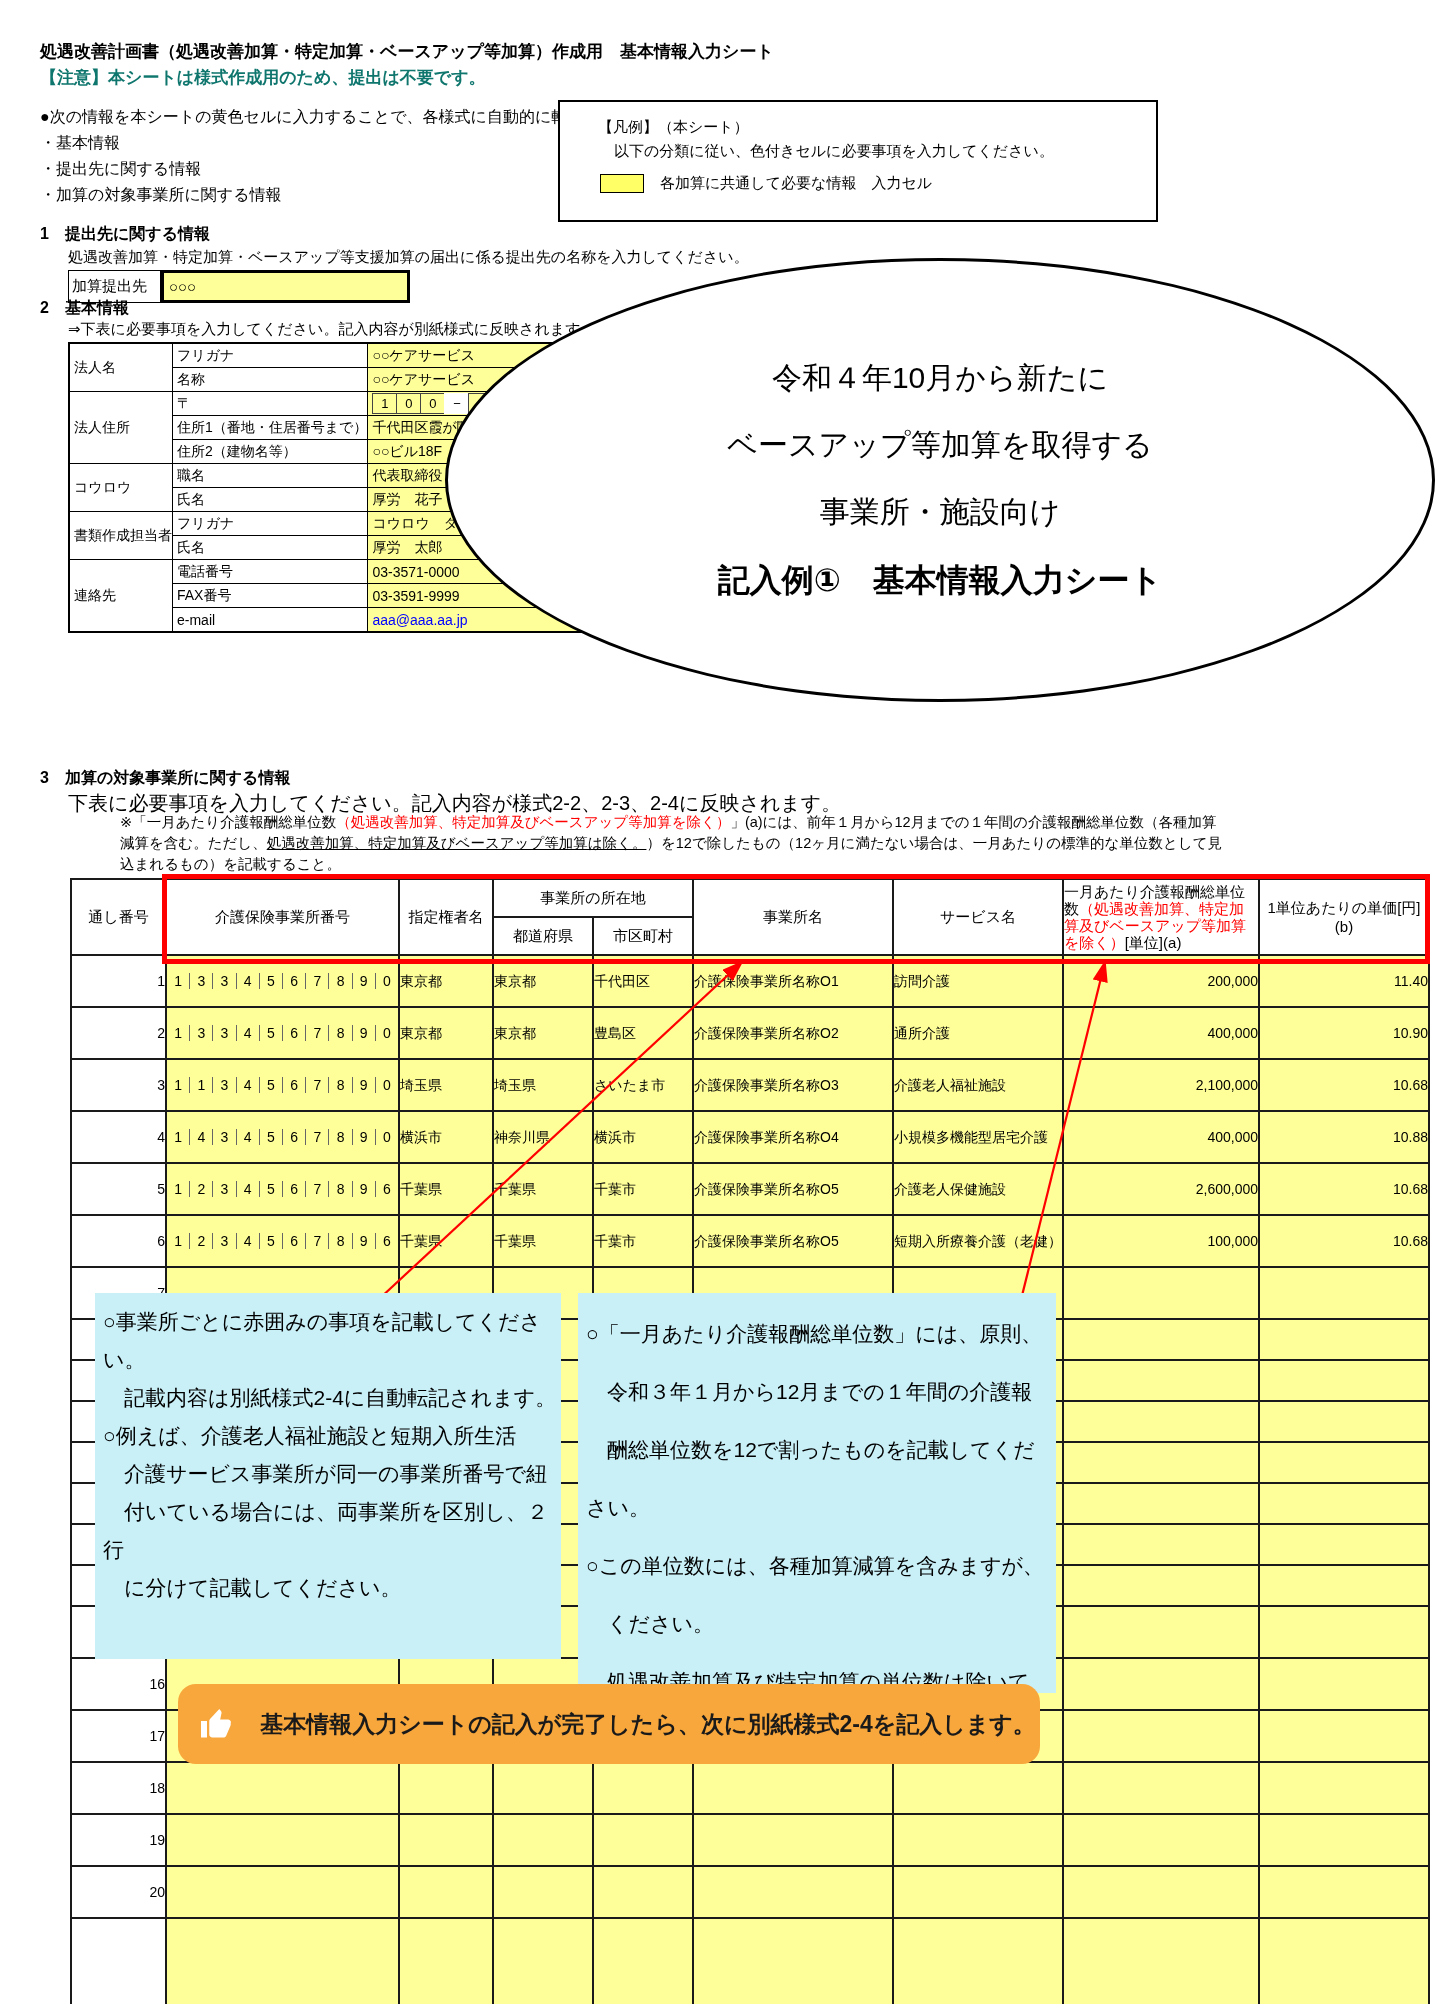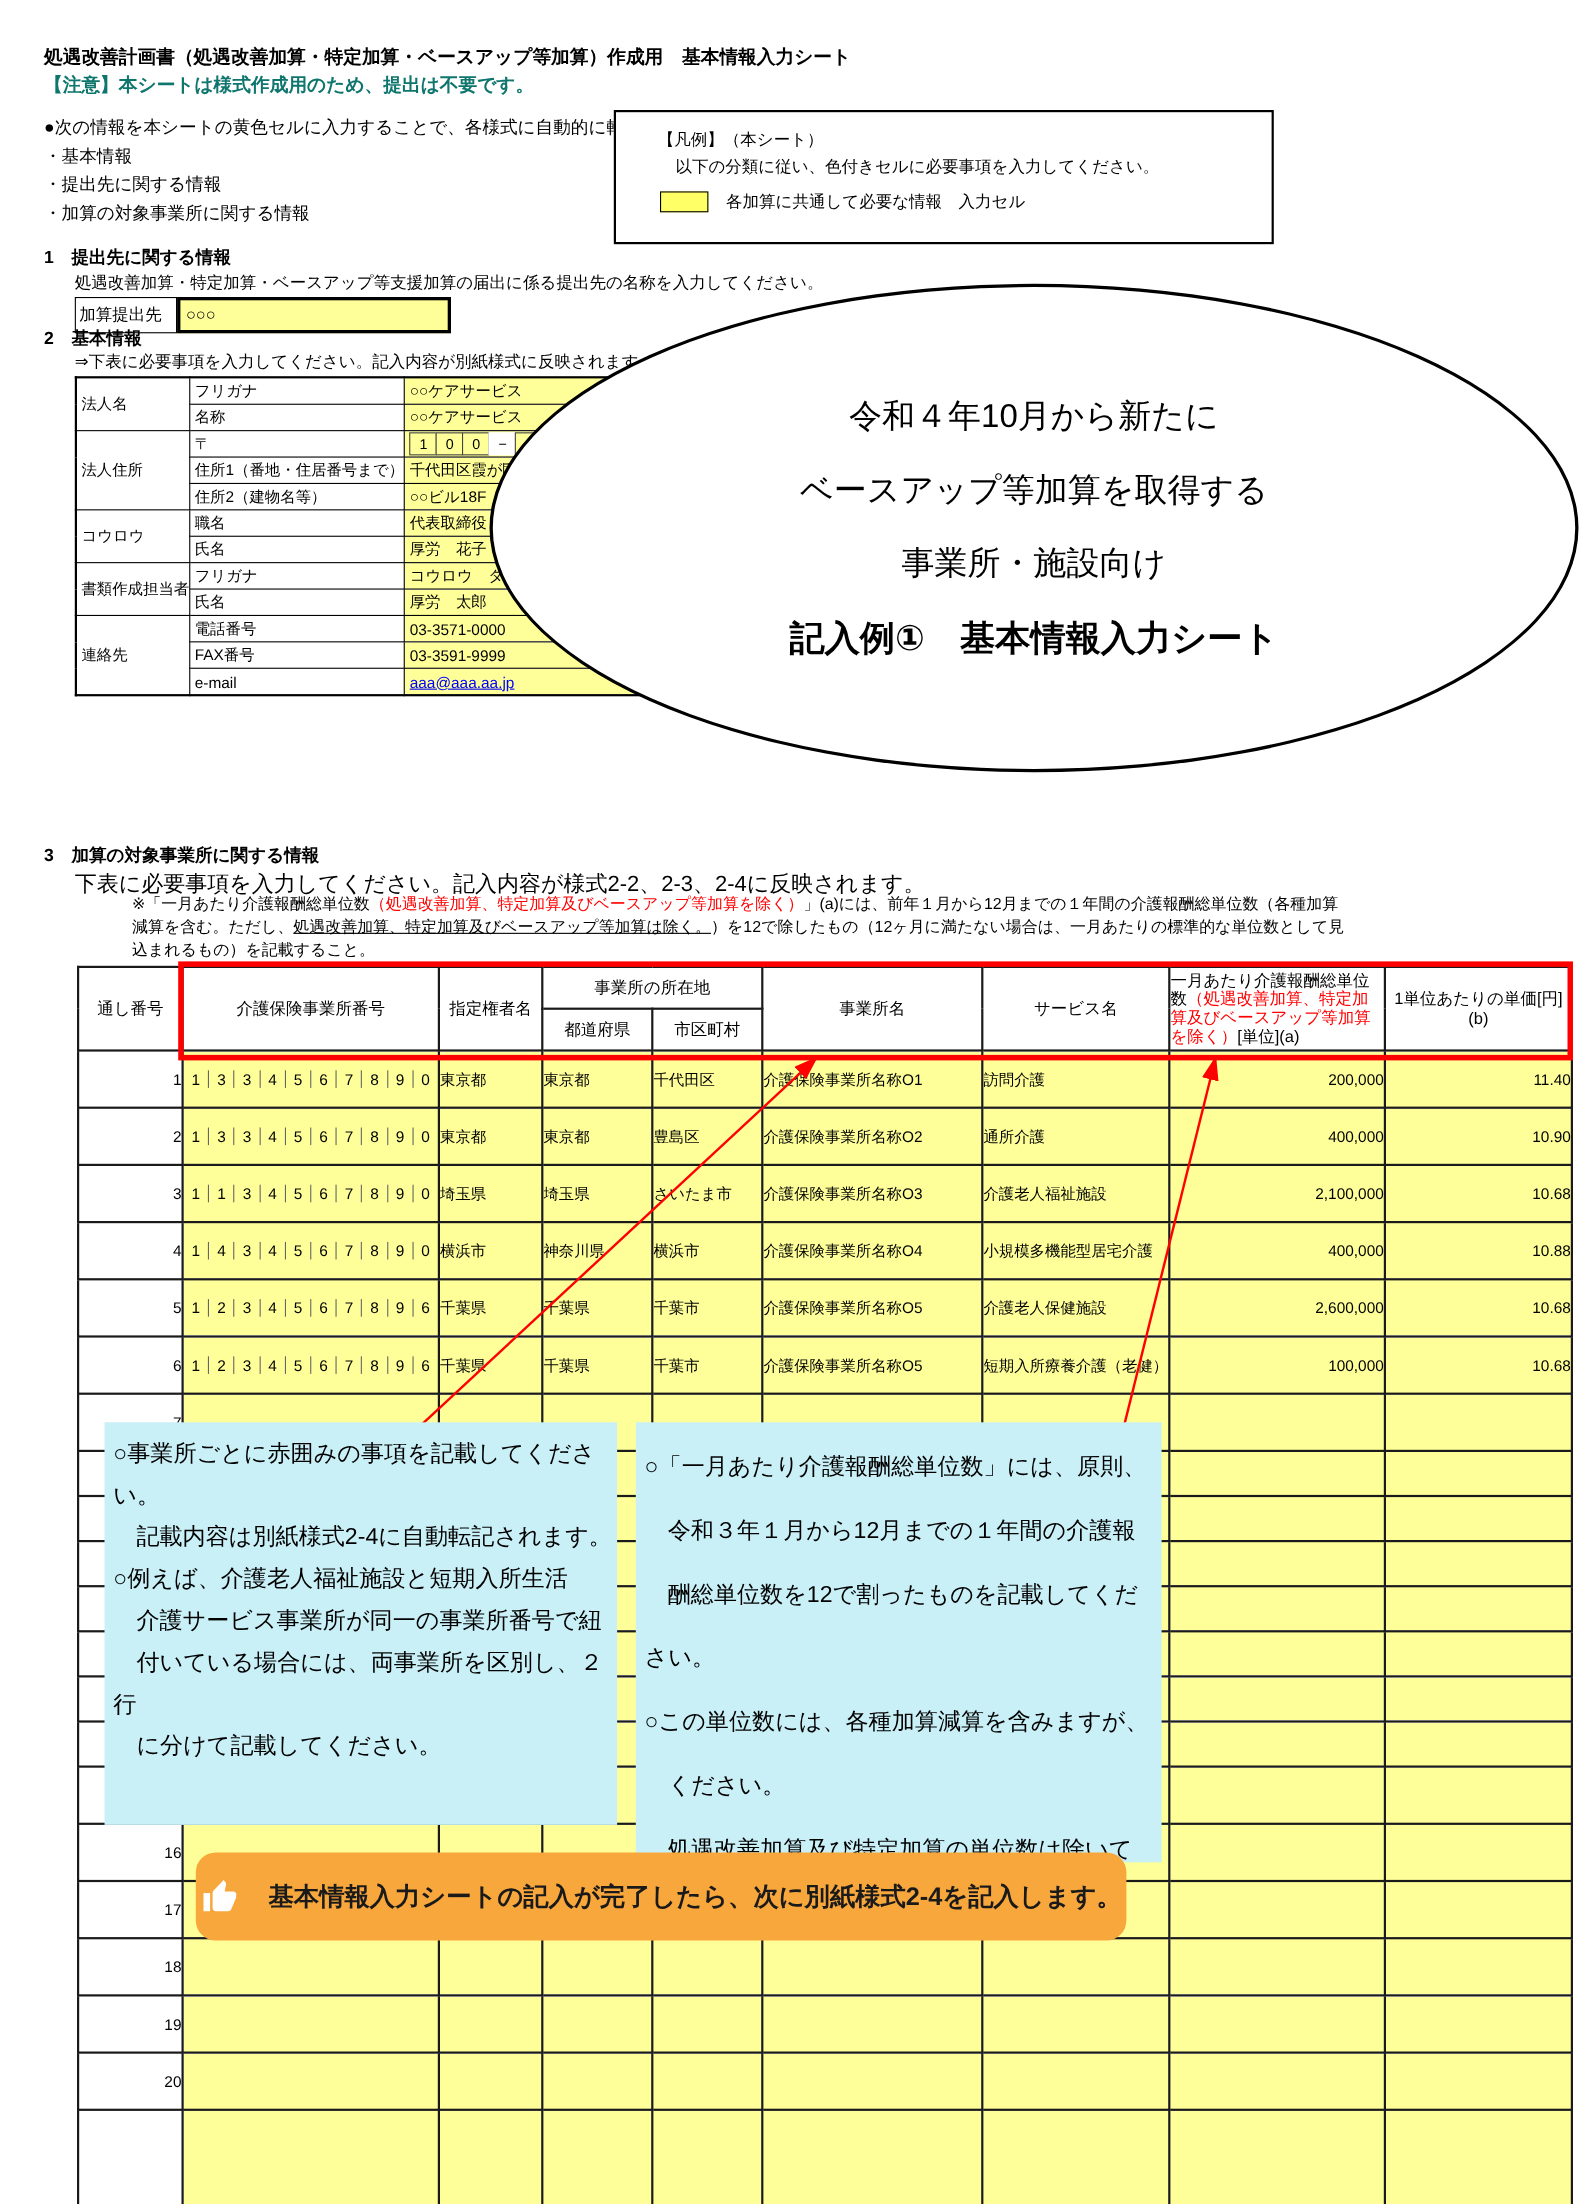--- a/index.html
+++ b/index.html
@@ -26,21 +26,21 @@
   .s1val{width:238px;height:27px;border:3px solid #000;background:#FFFF99;display:flex;align-items:center;padding-left:5px;font-size:15px;}
 
   .s2h{left:40px;top:298px;font-size:16px;font-weight:bold;}
   .s2i{left:68px;top:320px;font-size:15px;}
   table.basic{left:68px;top:342px;border-collapse:collapse;table-layout:fixed;background:#fff;}
   table.basic td{border:1.4px solid #000;font-size:14px;padding:0 0 0 4px;height:23px;overflow:hidden;white-space:nowrap;}
   table.basic{border:2px solid #000;}
   td.g{width:75px;vertical-align:middle;}
   td.f{width:162px;}
   td.v{width:396px;background:#FFFF99;}
-  .mail{color:#0000ff;text-decoration:underline;margin-top:36px;}
+  .mail{color:#0000ff;margin-top:36px;}
   .pgrid{display:flex;align-items:center;height:23px;}
   .pgrid span{width:23px;height:19px;border:1px solid #444;background:#FFFF99;display:flex;align-items:center;justify-content:center;font-size:13px;margin-right:-1px;}
   .pgrid span.wp{background:#fff;border-color:transparent;}
   .pgrid span.we{background:#fff;border:2px solid #000;}
 
   .ellipse{left:445px;top:258px;width:984px;height:438px;border:3px solid #000;border-radius:50%;background:#fff;z-index:6;
            display:flex;flex-direction:column;justify-content:center;gap:26px;text-align:center;}
   .el-line{font-size:30px;}
   .el-line4{font-size:32px;font-weight:bold;}
 
@@ -63,21 +63,21 @@
 
   .red-frame{left:162px;top:874px;width:1258px;height:80px;border:5px solid #ff0000;z-index:3;pointer-events:none;}
 
   .callout{background:#C9EFF7;z-index:4;font-size:21px;color:#000;}
   .co1{left:95px;top:1293px;width:458px;height:356px;padding:10px 0 0 8px;line-height:38px;}
   .co2{left:578px;top:1293px;width:470px;height:388px;padding:12px 0 0 8px;line-height:58px;}
 
   svg.arrows{left:0;top:0;z-index:3;pointer-events:none;}
 
   .banner{left:178px;top:1684px;width:846px;height:80px;background:#F8A73C;border-radius:18px;z-index:7;
-          display:flex;align-items:center;justify-content:center;}
+          display:flex;align-items:center;justify-content:center;padding-left:16px;}
   .banner-text{font-size:23px;font-weight:bold;color:#1a1a1a;}
   .thumb{width:36px;height:36px;margin-right:26px;flex:none;}
 </style>
 </head>
 <body>
 
 <div class="page">
 
   <div class="abs title">処遇改善計画書（処遇改善加算・特定加算・ベースアップ等加算）作成用　基本情報入力シート</div>
   <div class="abs warning">【注意】本シートは様式作成用のため、提出は不要です。</div>

